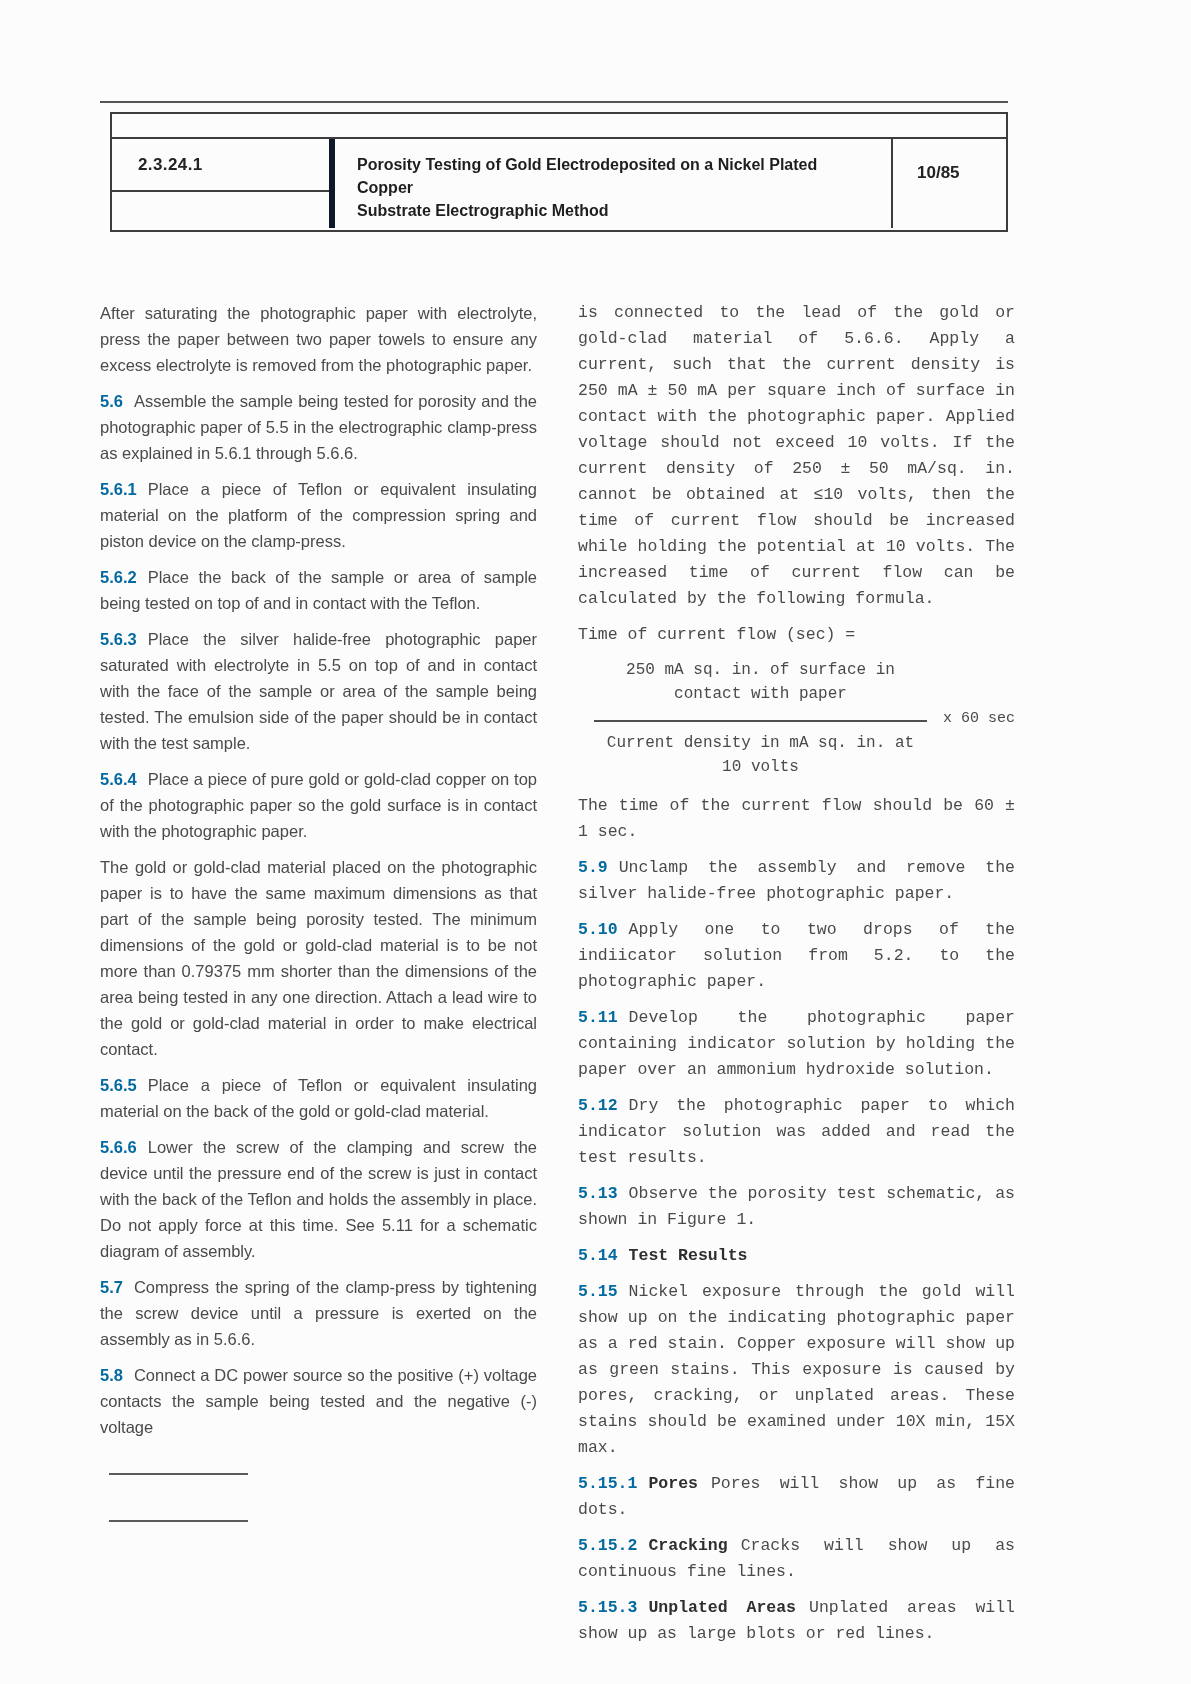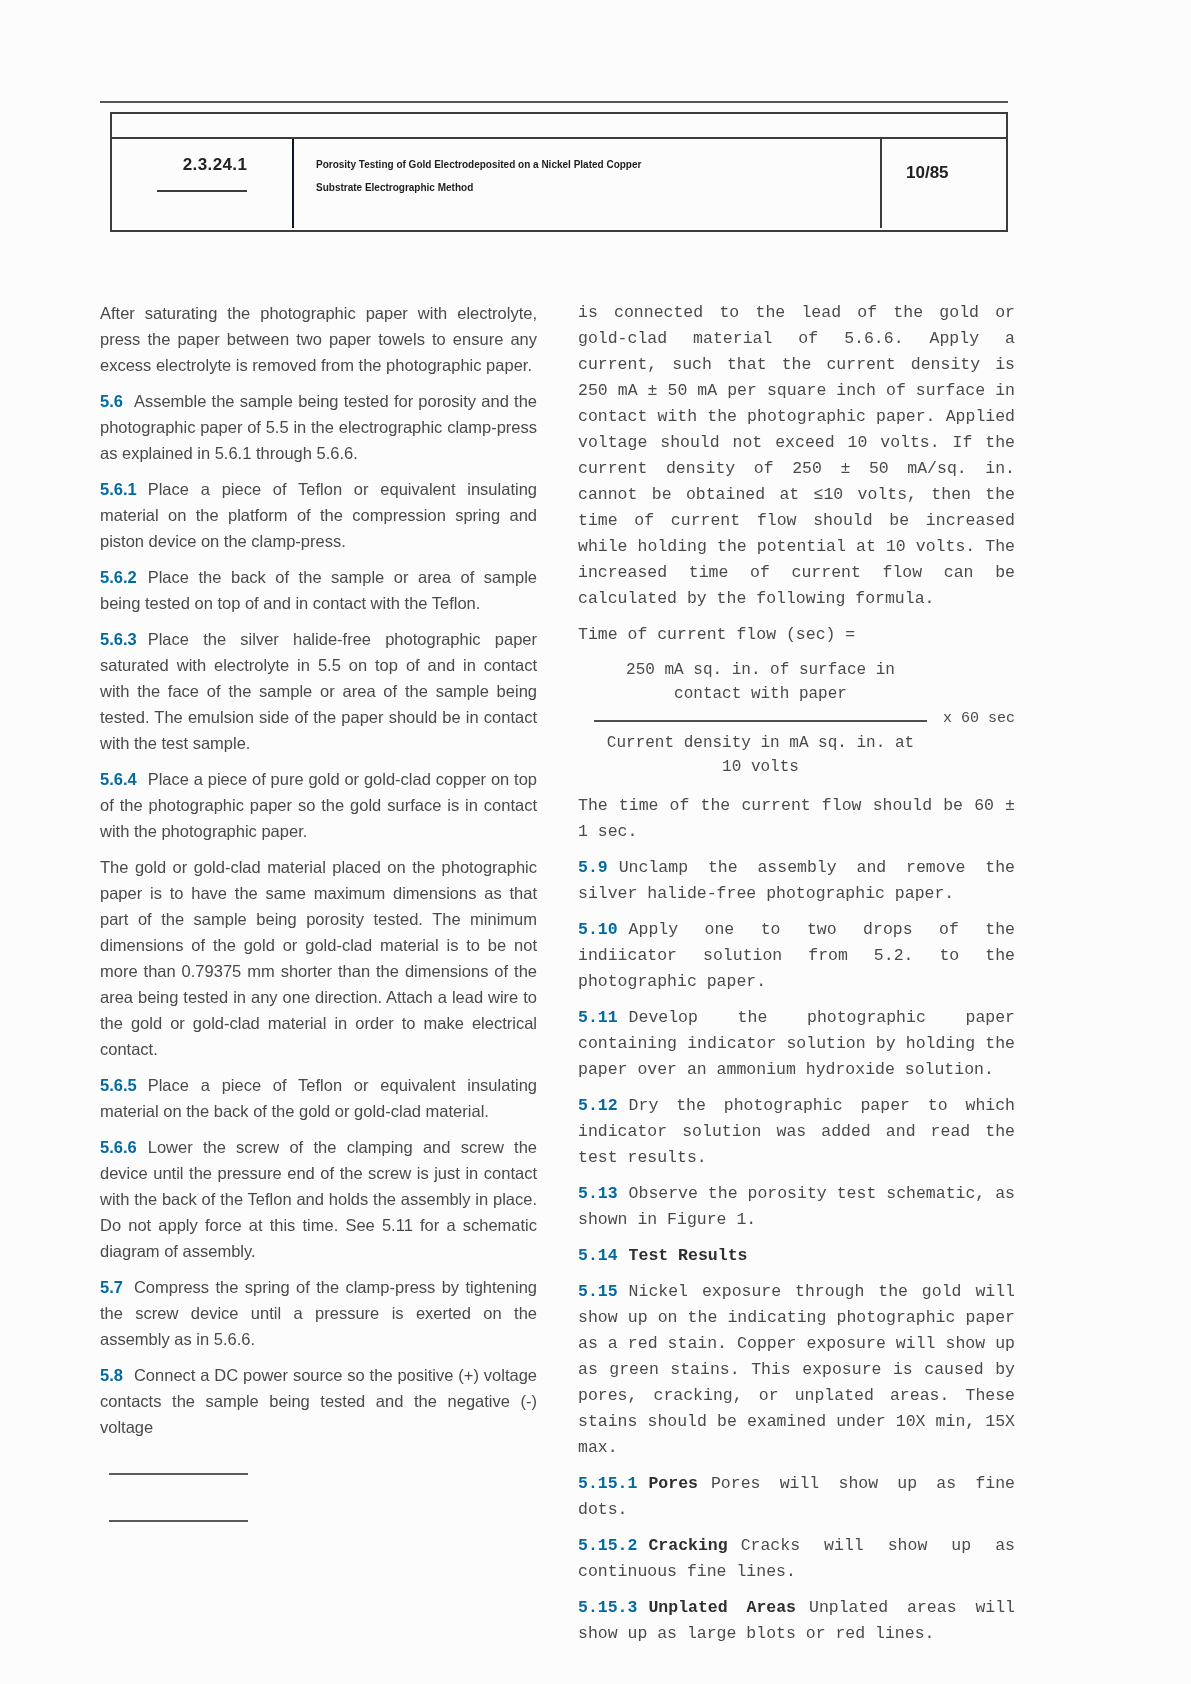--- a/index.html
+++ b/index.html
@@ -9,31 +9,31 @@
     position:relative; width:1191px; height:1684px; background:#fcfcfc;
     color:#4a4a4a; overflow:hidden; margin:0 auto;
   }
   .top-rule { position:absolute; left:100px; top:101px; width:908px; height:2px; background:#555; }
   .header-box {
     position:absolute; left:110px; top:112px; width:898px; height:120px;
     border:2px solid #3c3c3c;
   }
   .header-strip { height:25px; border-bottom:2px solid #3c3c3c; }
   .header-main { display:flex; height:89px; }
-  .cell-num { width:182px; border-right:2px solid #0f172a; display:flex; flex-direction:column;align-items:center; }
+  .cell-num { width:223px; border-right:6px solid #0f172a; display:flex; flex-direction:column; }
   .cell-num-top {
     height:53px; border-bottom:2px solid #3c3c3c; display:flex; align-items:center;
     padding-left:26px; font-weight:bold; font-size:17px; color:#222; letter-spacing:.4px;
   }
   .cell-num-bottom { flex:1; }
   .cell-title {
     flex:1; border-right:2px solid #3c3c3c; padding:14px 20px 0 22px;
-    font-weight:bold; font-size:10px; line-height:23px; color:#1e1e1e;
+    font-weight:bold; font-size:16px; line-height:23px; color:#1e1e1e;
   }
-  .cell-date { width:124px; padding:24px 0 0 24px; font-weight:bold; font-size:17px; color:#222; }
+  .cell-date { width:113px; padding:24px 0 0 24px; font-weight:bold; font-size:17px; color:#222; }
   .col {
     position:absolute; top:300px; width:437px;
     font-size:16.5px; line-height:26px; text-align:justify; color:#4a4a4a;
   }
   .col-left  { left:100px; }
   .col-right { left:578px;font-family:Liberation Mono, monospace; }
   .para { margin-bottom:10px; }
   .num { font-weight:bold; color:#0369a1; margin-right:11px; }
   .lbl { font-weight:bold; color:#2e2e2e; margin-right:13px; }
   .heading { font-weight:bold; color:#2e2e2e; }

